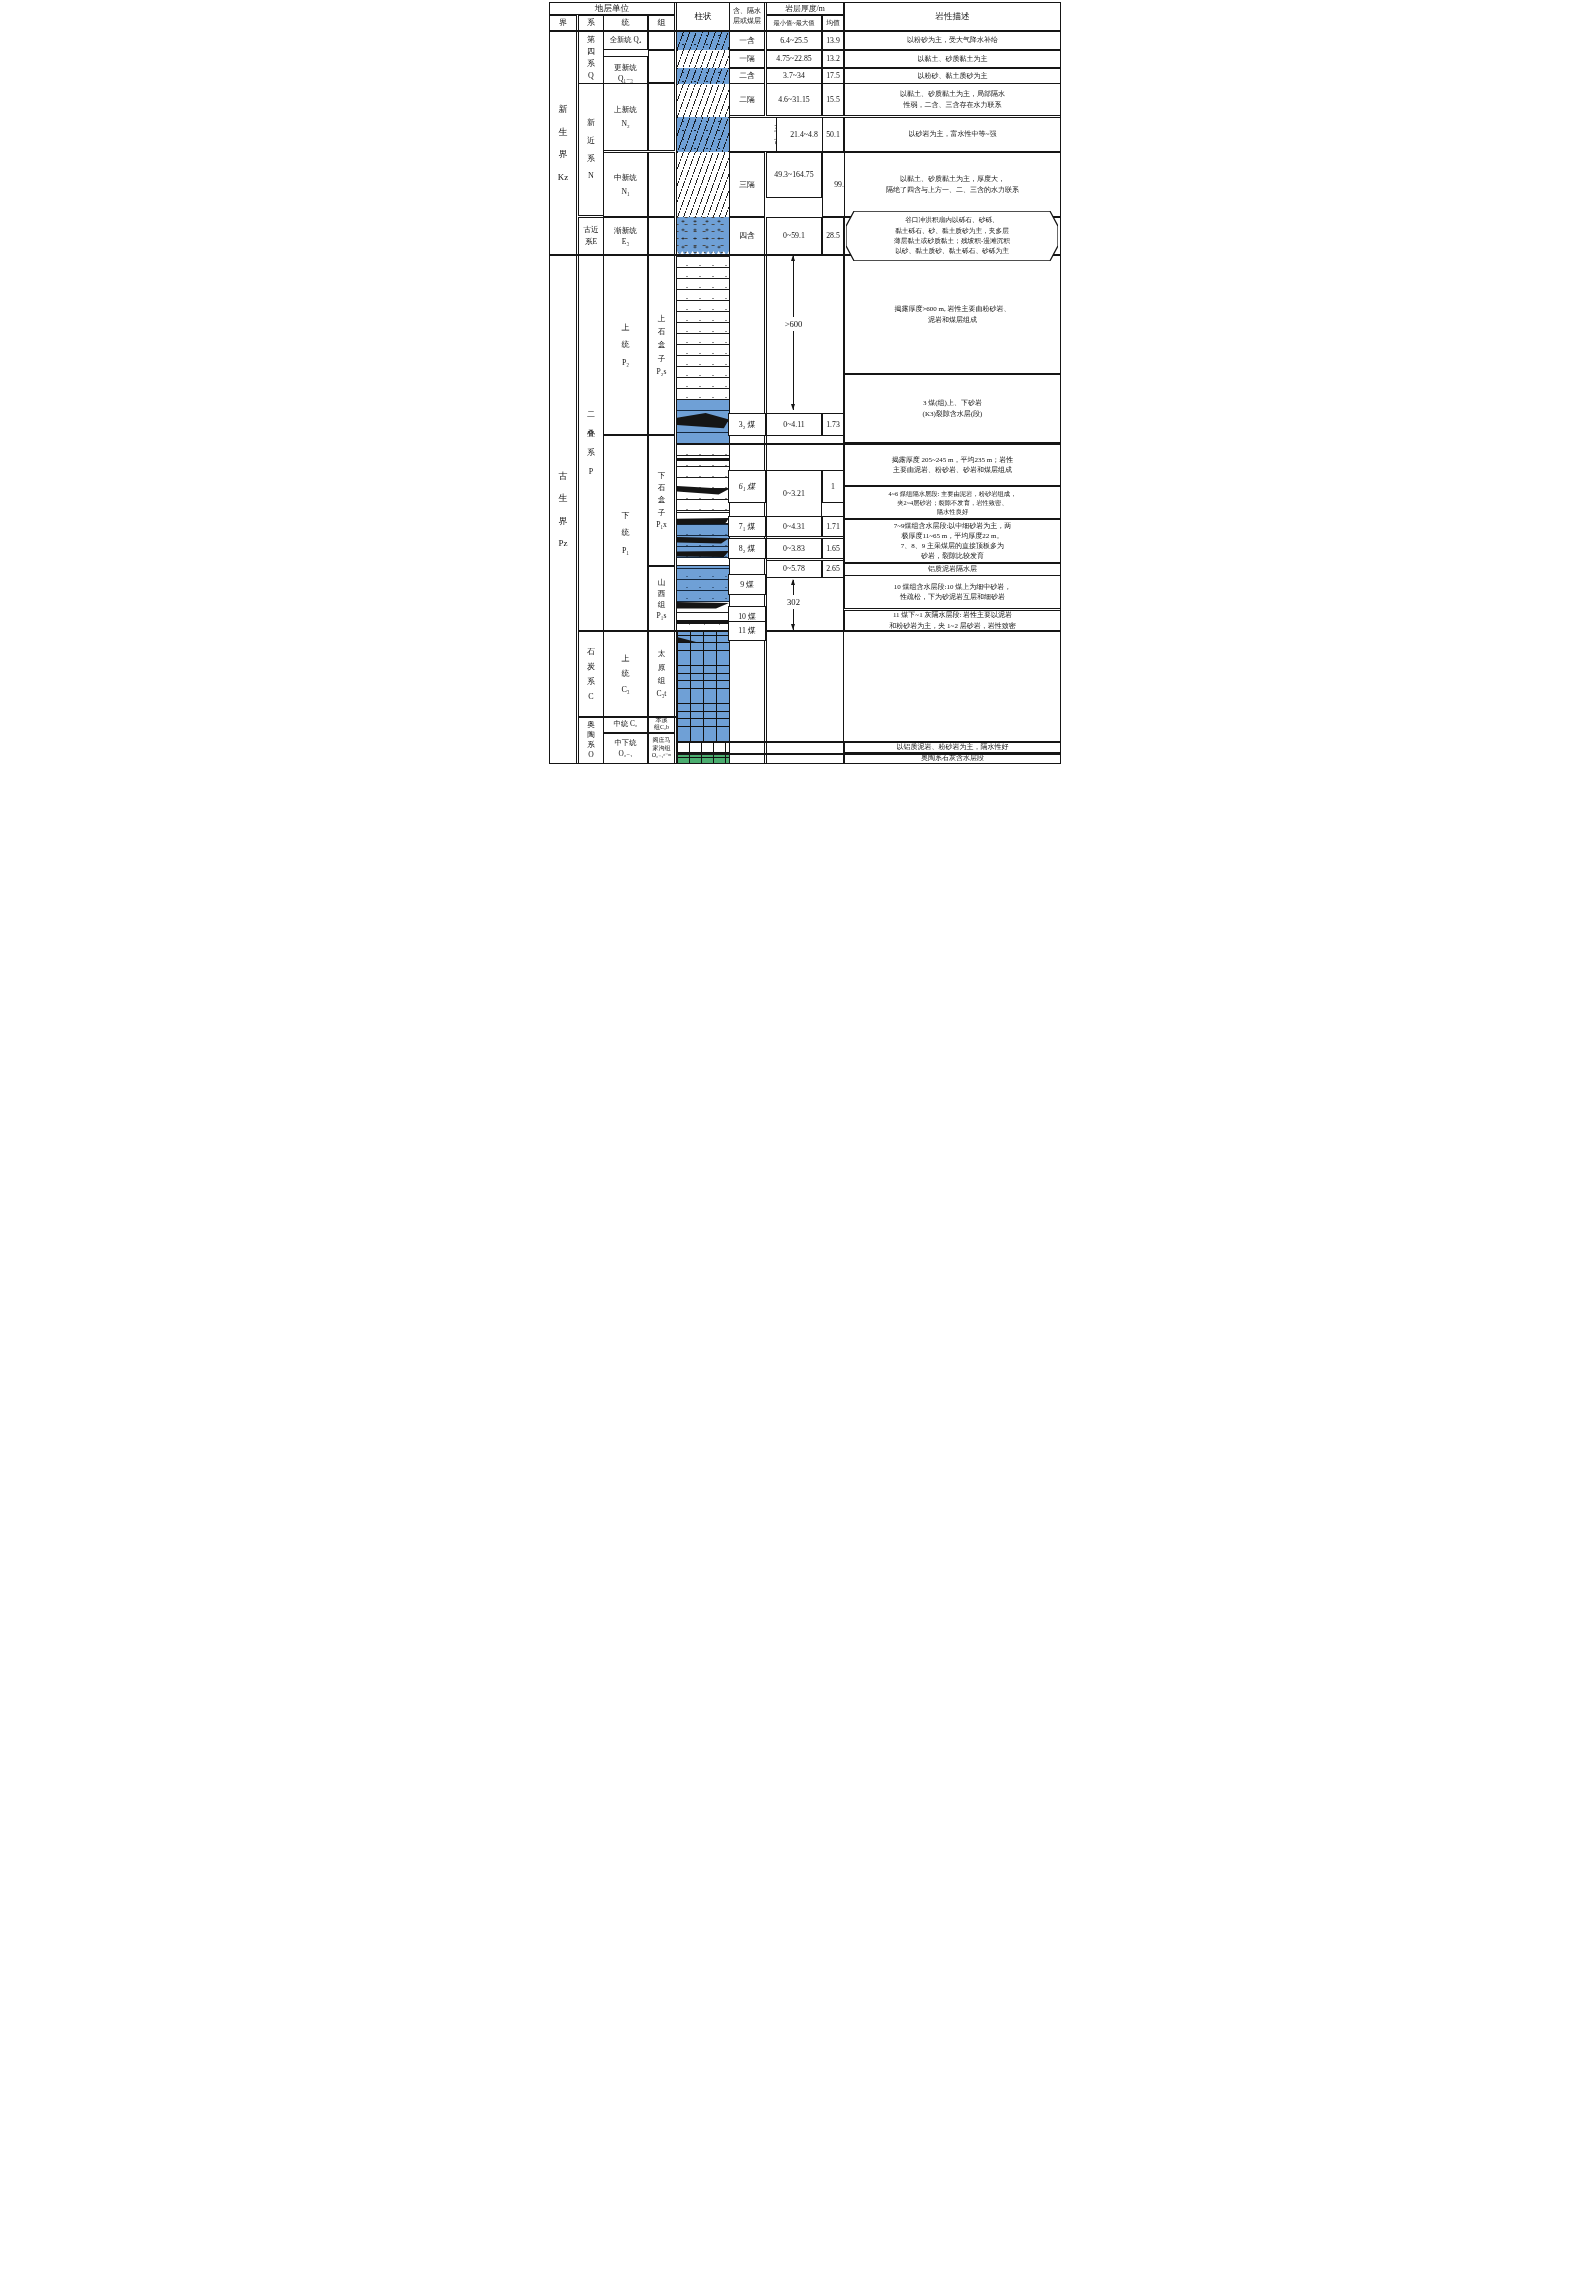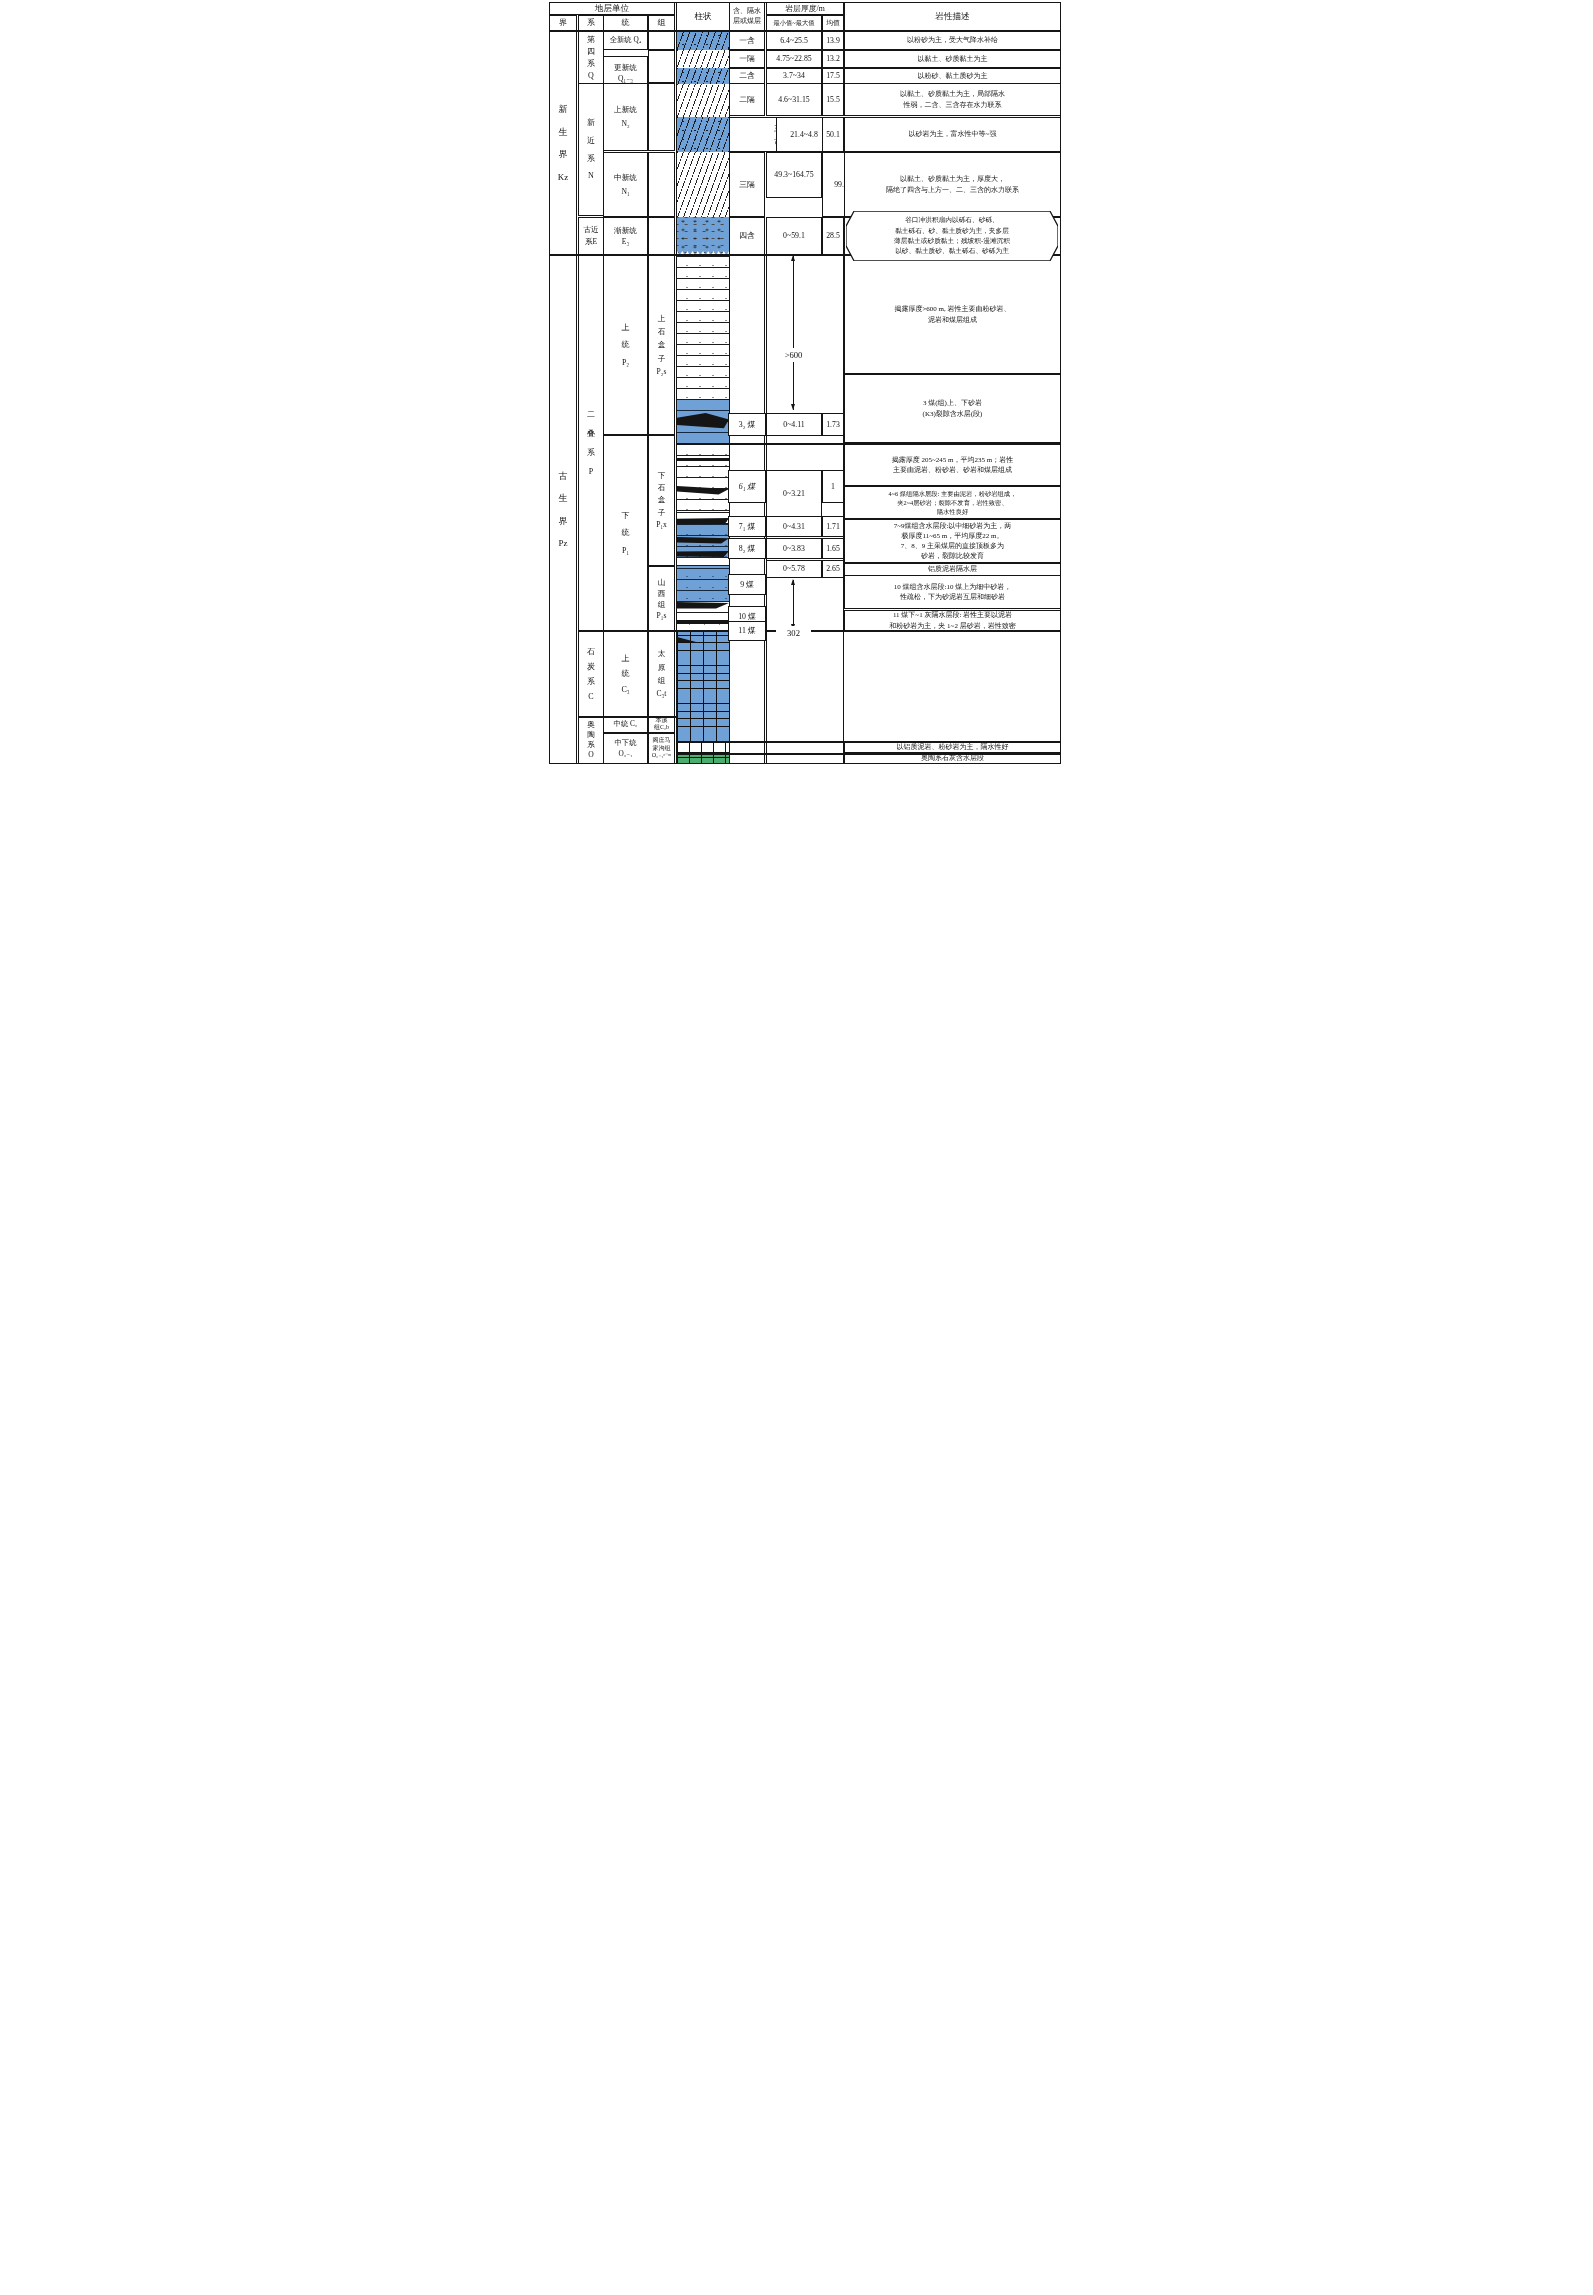--- a/index.html
+++ b/index.html
@@ -47,21 +47,21 @@
     background-image:repeating-linear-gradient(0deg,#111 0 0.9px,transparent 0.9px 5.6px),
                      repeating-linear-gradient(90deg,#111 0 0.9px,transparent 0.9px 12px);}
   .coal{position:absolute;left:0;right:0;background:#151515;z-index:2;}
   .saw{position:absolute;left:0;right:0;background:#fff;z-index:2;
        clip-path:polygon(0 100%,0 0,5% 100%,10% 0,15% 100%,20% 0,25% 100%,30% 0,35% 100%,40% 0,45% 100%,50% 0,55% 100%,60% 0,65% 100%,70% 0,75% 100%,80% 0,85% 100%,90% 0,95% 100%,100% 0,100% 100%);}
   
   .aline{position:absolute;width:1px;background:#151515;z-index:4;}
   .ahu{position:absolute;width:0;height:0;border-left:2.5px solid transparent;border-right:2.5px solid transparent;border-bottom:6.6px solid #151515;z-index:4;}
   .ahd{position:absolute;width:0;height:0;border-left:2.5px solid transparent;border-right:2.5px solid transparent;border-top:6.6px solid #151515;z-index:4;}
   .alabel{position:absolute;background:#fff;display:flex;align-items:center;justify-content:center;
-          font-size:8.6px;z-index:5;margin-top:31px;}
+          font-size:8.6px;z-index:5;}
   
   .hexwrap{position:absolute;left:315px;top:211px;width:212px;height:50px;z-index:5;}
   .hexwrap svg{position:absolute;left:0;top:0;width:100%;height:100%;}
   .hextext{position:absolute;left:5px;right:5px;top:0;bottom:0;display:flex;align-items:center;justify-content:center;
            text-align:center;font-size:6.7px;line-height:1.55;white-space:pre-line;}
   .desc{font-size:7px;padding:0 2px;}
   .sm{font-size:6.3px;}
   .num{font-size:7.8px;}
   .lbl{font-size:7.8px;}
 </style>

